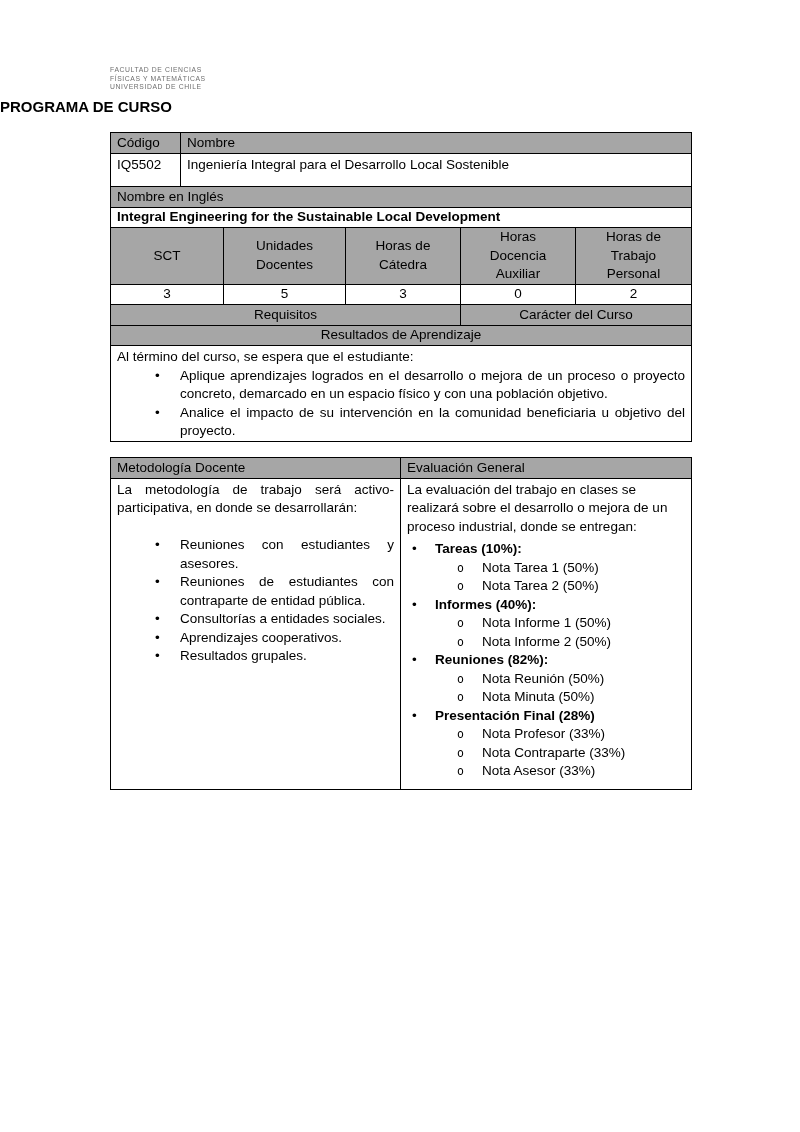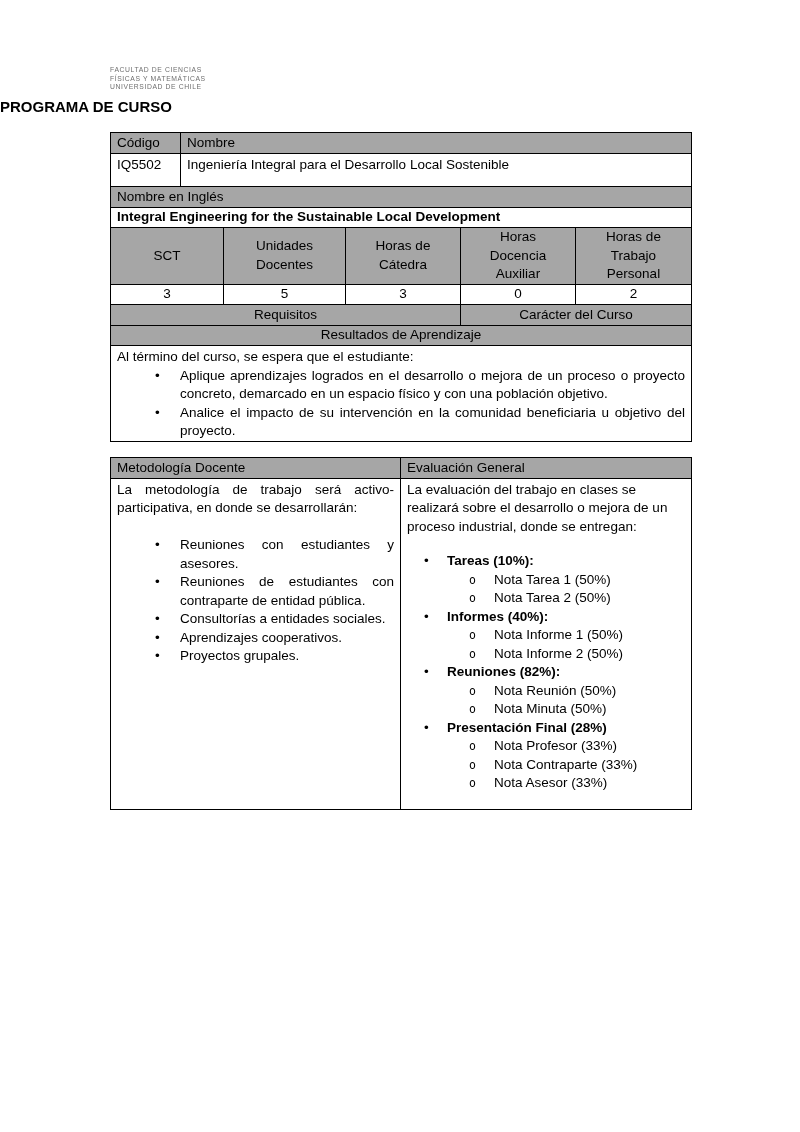--- a/index.html
+++ b/index.html
@@ -47,21 +47,21 @@
   .b{font-weight:bold;}
   .top{vertical-align:top;padding-top:2px;}
   .h30 td{height:30px;}
   .h34 td{height:34px;}
   
   ul.b1{list-style:none;margin:0;padding:0;}
   ul.b1>li{position:relative;padding-left:63px;text-align:justify;}
   ul.b1>li::before{content:"•";position:absolute;left:38px;top:0;}
   ul.gap-top{margin-top:18.5px;}
   
-  ul.e1{list-style:none;margin:16px;padding:0;}
+  ul.e1{list-style:none;margin:4px;padding:0;}
   ul.e1>li{position:relative;padding-left:24px;}
   ul.e1>li::before{content:"•";position:absolute;left:1px;top:0;}
   ul.e2{list-style:none;margin:0;padding:0;}
   ul.e2>li{position:relative;padding-left:47px;}
   ul.e2>li::before{
     content:"o";position:absolute;left:22px;top:0;
     font-family:"DejaVu Sans Mono", monospace;font-size:11.5px;
   }
   .tall td{height:308px;}
 </style>
@@ -185,21 +185,21 @@
         <td class="g">Evaluación General</td>
       </tr>
       <tr class="tall">
         <td class="top">
           <div class="j">La metodología de trabajo será activo-participativa, en donde se desarrollarán:</div>
           <ul class="b1 gap-top">
             <li>Reuniones con estudiantes y asesores.</li>
             <li>Reuniones de estudiantes con contraparte de entidad pública.</li>
             <li>Consultorías a entidades sociales.</li>
             <li>Aprendizajes cooperativos.</li>
-            <li>Proyectos grupales.</li>
+            <li>Resultados grupales.</li>
           </ul>
         </td>
         <td class="top">
           <div>La evaluación del trabajo en clases se realizará sobre el desarrollo o mejora de un proceso industrial, donde se entregan:</div>
           <ul class="e1">
             <li>
               <span class="b">Tareas (10%):</span>
               <ul class="e2">
                 <li>Nota Tarea 1 (50%)</li>
                 <li>Nota Tarea 2 (50%)</li>

